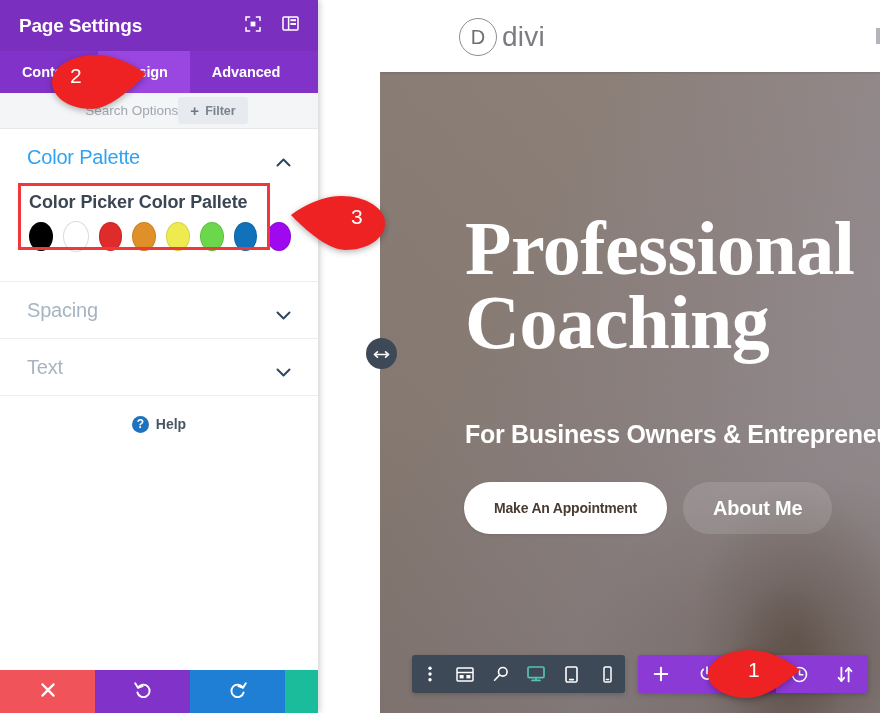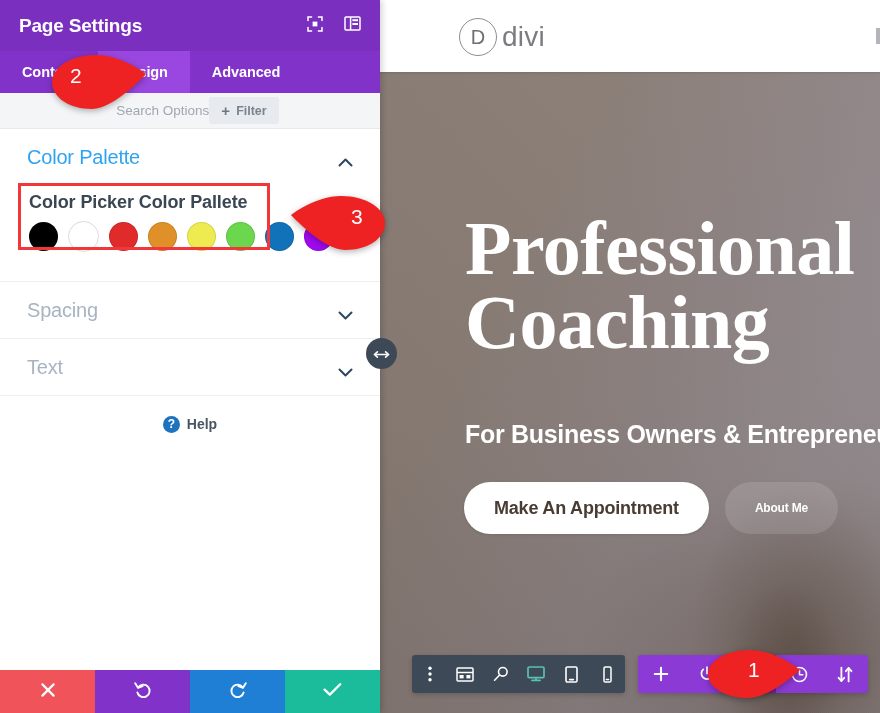--- a/index.html
+++ b/index.html
@@ -74,27 +74,27 @@
   .hero-sub{
     position:absolute;left:78px;top:348px;width:560px;
     font-family:"Liberation Sans",sans-serif;
     font-size:25px;font-weight:700;color:#ffffff;white-space:nowrap;
     letter-spacing:-0.3px;
   }
   .hero-btns{position:absolute;left:77px;top:410px;display:flex;gap:16px;align-items:center;}
   .btn-primary{
     background:#ffffff;color:#4a3b33;border-radius:40px;
     padding:0 30px;height:52px;display:flex;align-items:center;justify-content:center;
-    font-size:18px;font-weight:700;letter-spacing:-0.2px;white-space:nowrap;
+    font-size:14px;font-weight:700;letter-spacing:-0.2px;white-space:nowrap;
     box-shadow:0 1px 3px rgba(0,0,0,0.10);
   }
   .btn-ghost{
     background:rgba(255,255,255,0.13);color:#ffffff;border-radius:40px;
     padding:0 30px;height:52px;display:flex;align-items:center;justify-content:center;
-    font-size:12px;font-weight:700;letter-spacing:-0.2px;white-space:nowrap;
+    font-size:20px;font-weight:700;letter-spacing:-0.2px;white-space:nowrap;
   }
 
   
   .toolbar-row{position:absolute;left:0;top:655px;width:880px;height:42px;z-index:9;}
   .tb-left{
     position:absolute;left:412px;top:0;height:38px;width:213px;
     background:#3e4957;border-radius:3px;
     display:flex;align-items:center;justify-content:space-around;
     box-shadow:0 2px 5px rgba(0,0,0,0.18);
   }
@@ -106,21 +106,21 @@
   }
   .tb-right .ti{
     flex:1;height:38px;display:flex;align-items:center;justify-content:center;
   }
   .tb-right .ti.active{background:#73249f;}
   .tb-left svg{display:block;}
   .tb-right svg{display:block;}
 
   
   .panel{
-    position:absolute;left:0;top:0;width:380px;height:713px;
+    position:absolute;left:0;top:0;width:318px;height:713px;
     background:#ffffff;z-index:20;
     box-shadow:2px 0 6px rgba(0,0,0,0.18);
     overflow:hidden;
   }
   .panel-head{
     height:51px;background:#7b2fbe;display:flex;align-items:center;
     padding:0 19px;justify-content:space-between;
   }
   .panel-title{color:#ffffff;font-size:19px;font-weight:700;letter-spacing:-0.2px;}
   .panel-head-icons{display:flex;align-items:center;gap:19px;}

